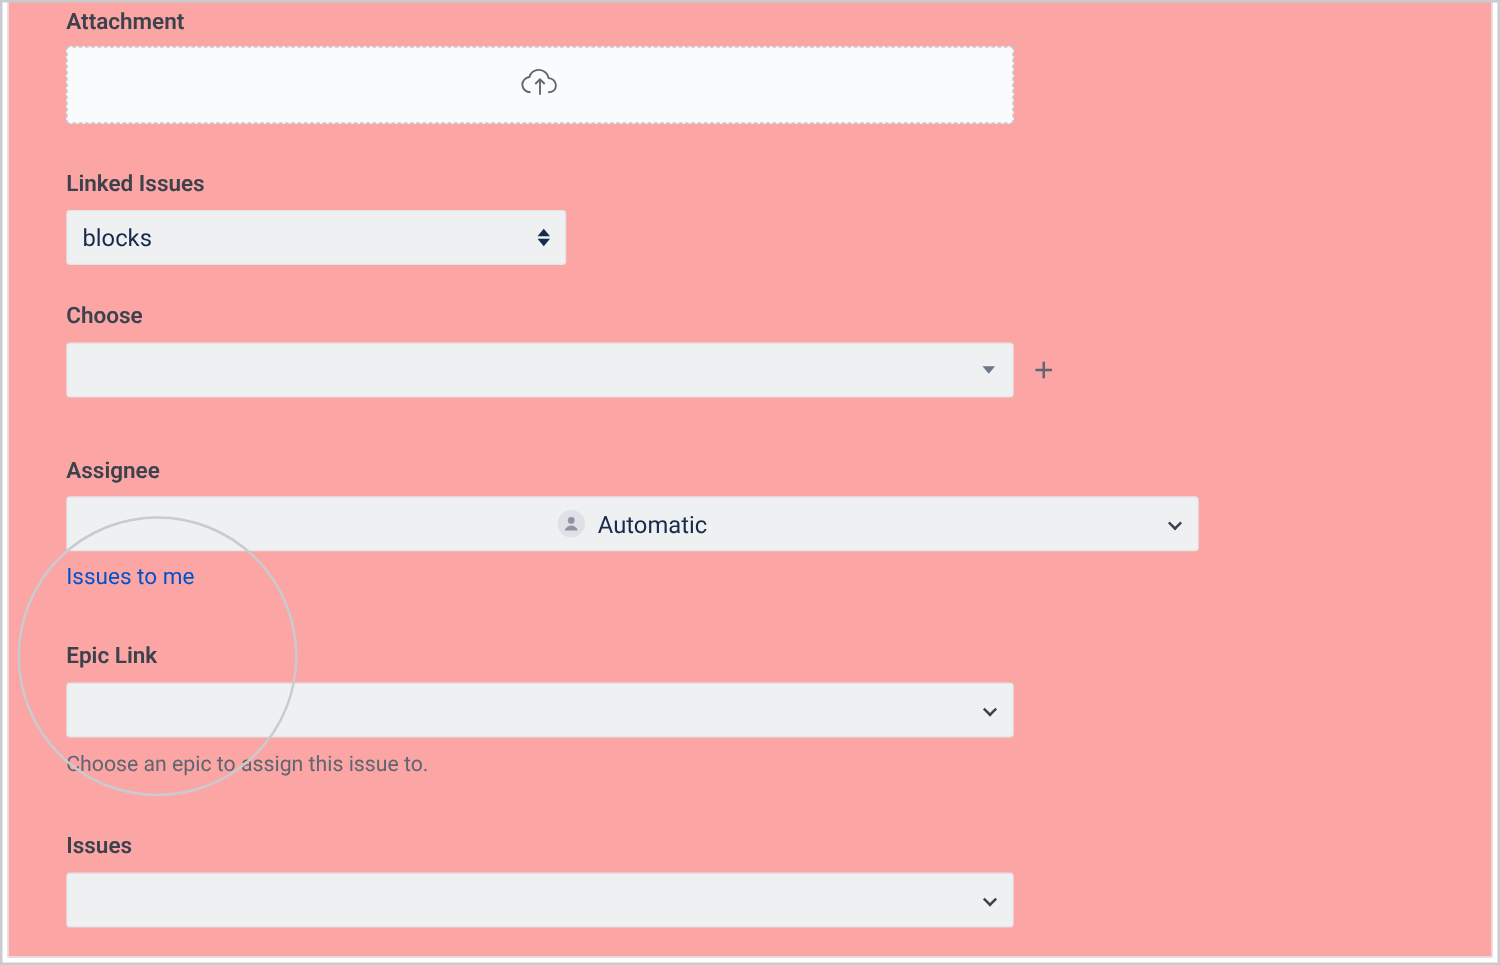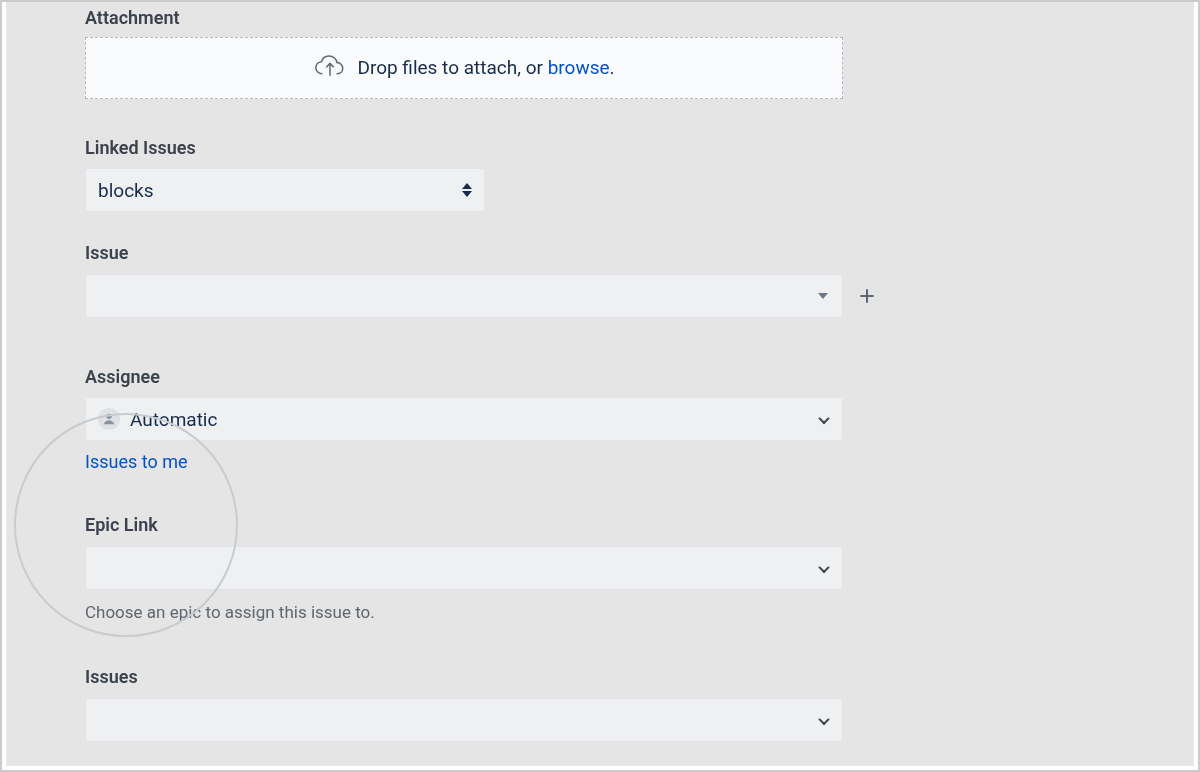--- a/index.html
+++ b/index.html
@@ -21,23 +21,22 @@
     border: 2px solid #c9cbcf;
     pointer-events: none;
   }
 
   .panel {
     position: absolute;
     left: 6px;
     right: 6px;
     top: 0;
     bottom: 6px;
-    background: #e5e5e5;
+    background: #fca5a5;
     border: 1px solid #e6e7e9;
-    padding-left: 32px;
   }
 
   .content {
     padding-left: 46px;
     padding-right: 40px;
     padding-top: 0;
   }
 
   .field-label {
     font-size: 18px;
@@ -140,21 +139,21 @@
   .plus-icon { color: #5e6670; display:inline-flex; width: 24px; height: 24px; align-items:center; justify-content:center; cursor:pointer; }
   .plus-icon svg { width: 20px; height: 20px; }
 
   .helper-text {
     margin-top: 12px;
     font-size: 17px;
     color: #5e6670;
   }
 
   .section-assignee { margin-top: 48px; }
-  .section-assignee .select.wide { width: 758px; margin-top: 10px; }
+  .section-assignee .select.wide { width: 906px; margin-top: 10px; justify-content: center; }
   .avatar-wrap { display:flex; align-items:center; gap: 10px; }
   .avatar { width: 22px; height: 22px; border-radius: 50%; background:#dfe1e6; display:inline-flex; align-items:center; justify-content:center; color:#6b778c; }
   .avatar svg { width:16px; height:16px; }
 
   .assign-link { margin-top: 10px; font-size: 18px; color:#0052CC; cursor:pointer; display:inline-block; }
 
   .section-epic { margin-top: 42px; }
   .section-epic .select.wide { width: 758px; margin-top: 10px; }
 
   .section-sprint { margin-top: 44px; }
@@ -184,40 +183,37 @@
       <p class="field-label">Attachment</p>
       <div class="dropzone">
         <div class="dz-row">
           <span class="cloud-icon">
             <svg viewBox="0 0 36 28" fill="none" stroke="#5e6670" stroke-width="1.6">
               <path d="M10 21c-4 0-7-3-7-6.5 0-3.3 2.6-6 6-6.4C10 4.4 13.3 2 17 2c4.2 0 7.7 3 8.4 7 3.4.1 6.1 2.9 6.1 6.3 0 3.5-2.8 5.7-6.5 5.7"></path>
               <path d="M18 10v13"></path>
               <path d="M14 14l4-4 4 4"></path>
             </svg>
           </span>
-          <span class="dz-text">
-            <span>Drop files to attach, or </span><span class="dz-link">browse</span><span>.</span>
-          </span>
         </div>
       </div>
     </div>
 
     <div class="section-linked">
       <p class="field-label">Linked Issues</p>
       <div class="select small">
         <span class="value">blocks</span>
         <span class="double-arrow">
           <span class="tri-up"></span>
           <span class="tri-down"></span>
         </span>
       </div>
     </div>
 
     <div class="section-issue">
-      <p class="field-label">Issue</p>
+      <p class="field-label">Choose</p>
       <div class="issue-row">
         <div class="select wide">
           <span class="value"></span>
           <span class="caret-solid"></span>
         </div>
         <span class="plus-icon">
           <svg viewBox="0 0 24 24" fill="none" stroke="#5e6670" stroke-width="2.4">
             <path d="M12 4v16M4 12h16"></path>
           </svg>
         </span>

